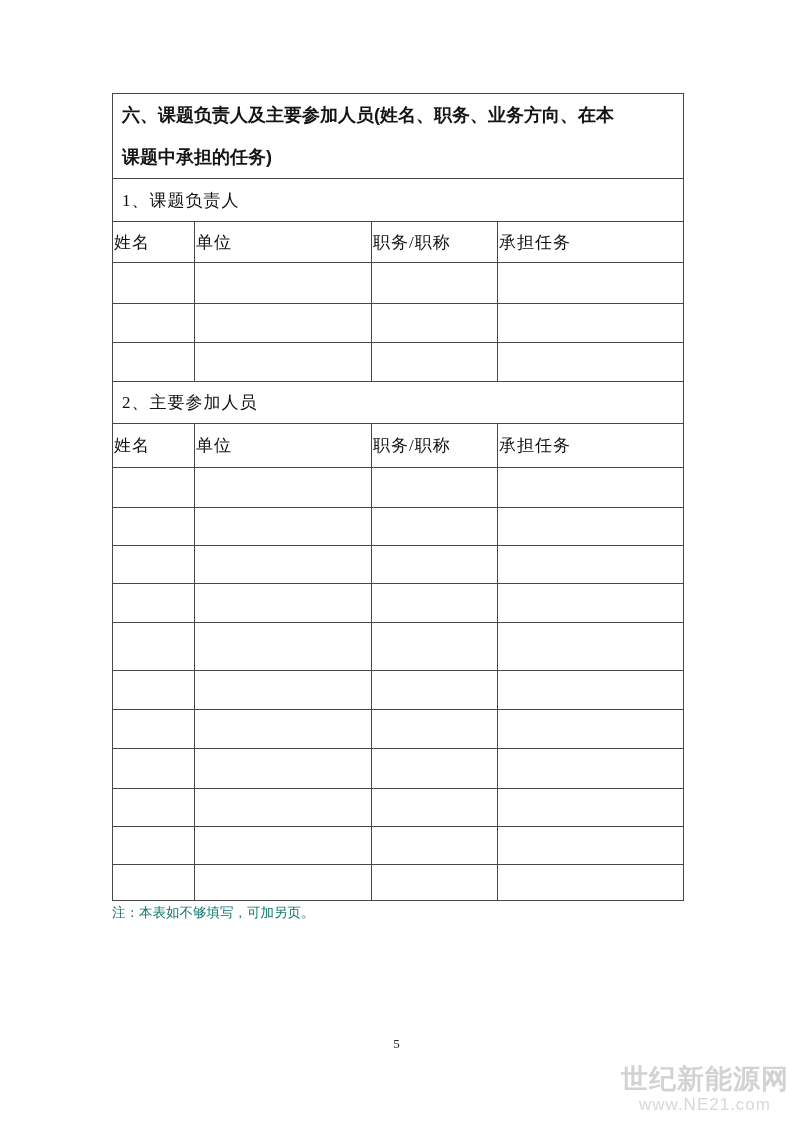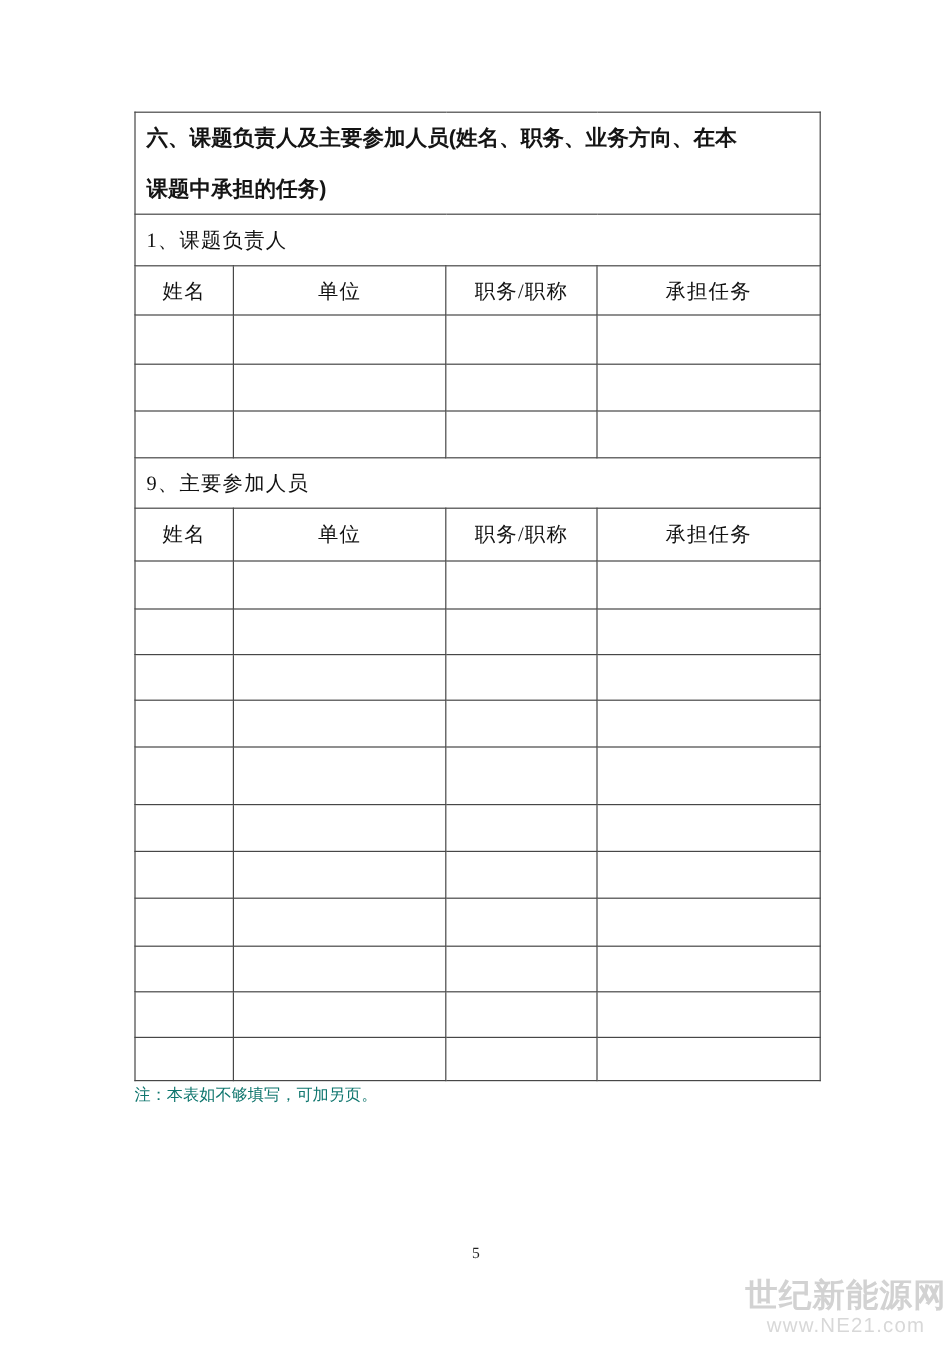--- a/index.html
+++ b/index.html
@@ -50,21 +50,20 @@
     margin-left: 12px;
   }
   .label-cell {
     font-size: 17px;
     padding: 0 9px;
     letter-spacing: 1px;
     border-radius: 13px;
   }
   .head-cell {
     font-size: 17px;
-    text-align: center;
     letter-spacing: 1px;
   }
 
   .note {
     position: absolute; left: 112px; top: 904px;
     font-size: 13.5px;
     color: #0f766e;
   }
   .page-number {
     position: absolute; left: 0; top: 1036px;
@@ -136,21 +135,21 @@
           <td></td>
       </tr>
       <tr class="h39">
         <td></td>
           <td></td>
           <td></td>
           <td></td>
       </tr>
 
       <tr class="h42">
-        <td colspan="4" class="label-cell">9、主要参加人员</td>
+        <td colspan="4" class="label-cell">2、主要参加人员</td>
       </tr>
 
       <tr class="h44">
         <td class="head-cell">姓名</td>
         <td class="head-cell">单位</td>
         <td class="head-cell">职务/职称</td>
         <td class="head-cell">承担任务</td>
       </tr>
 
       <tr class="h40">

